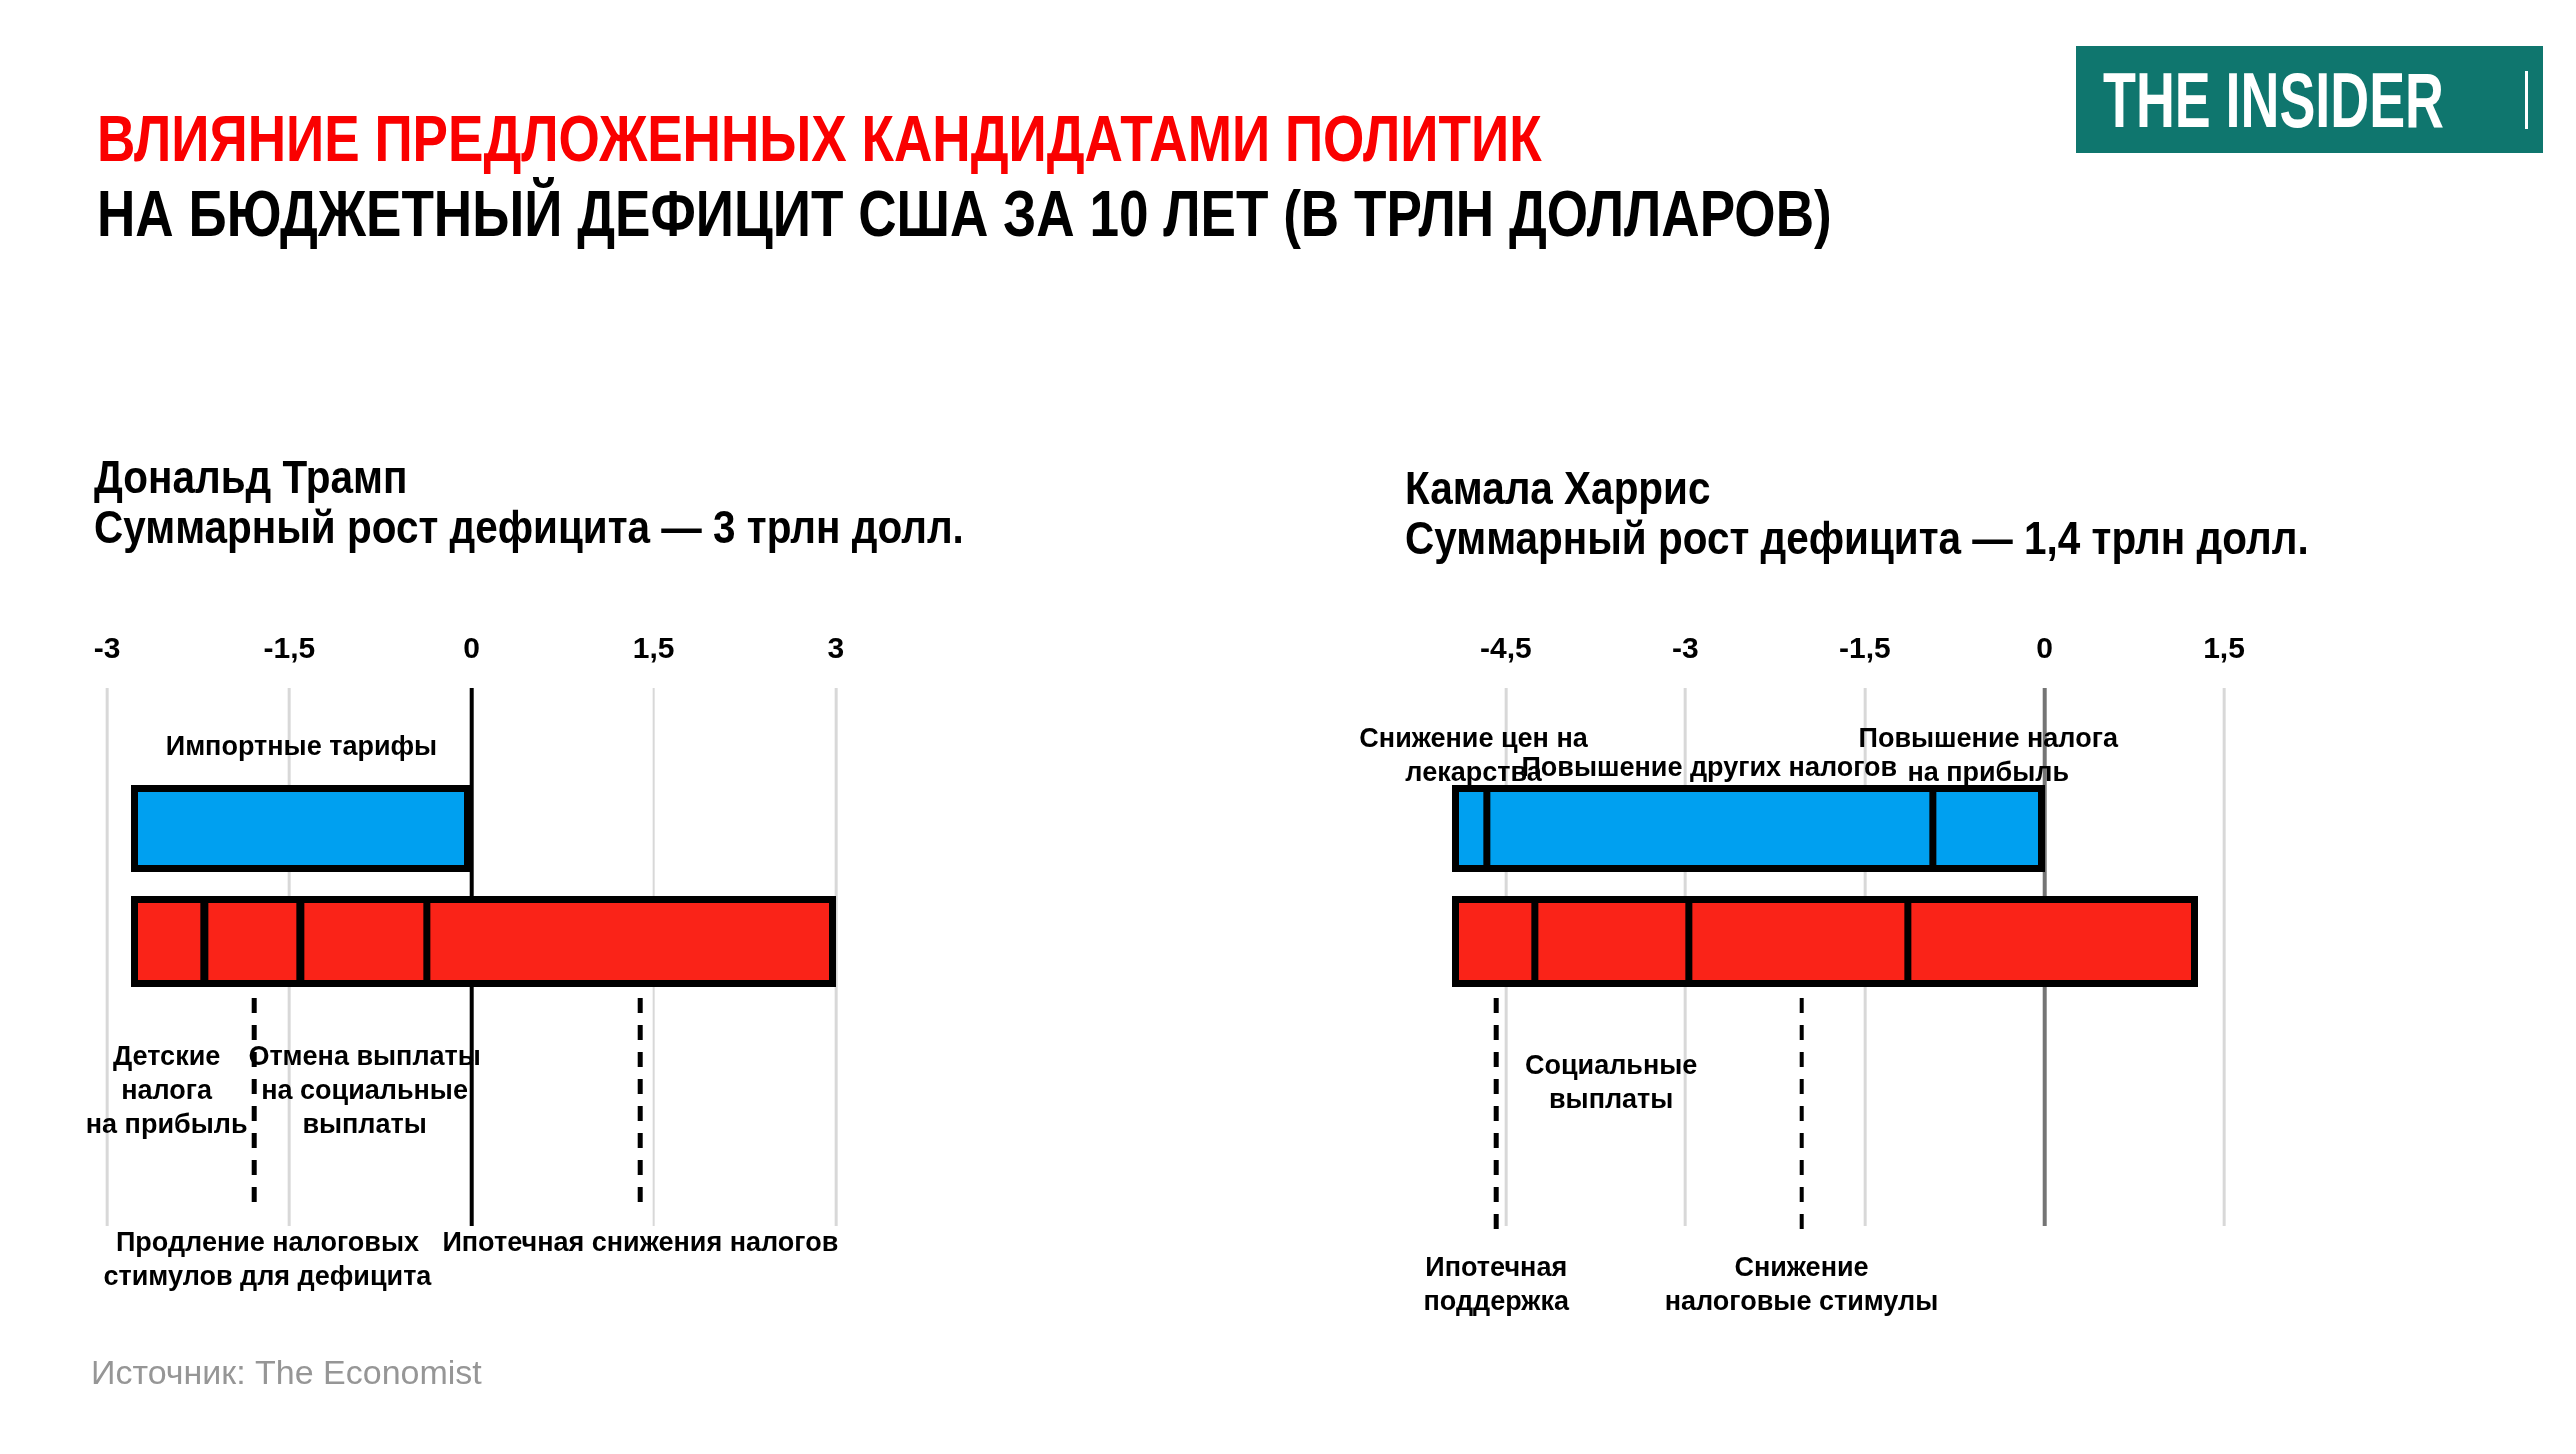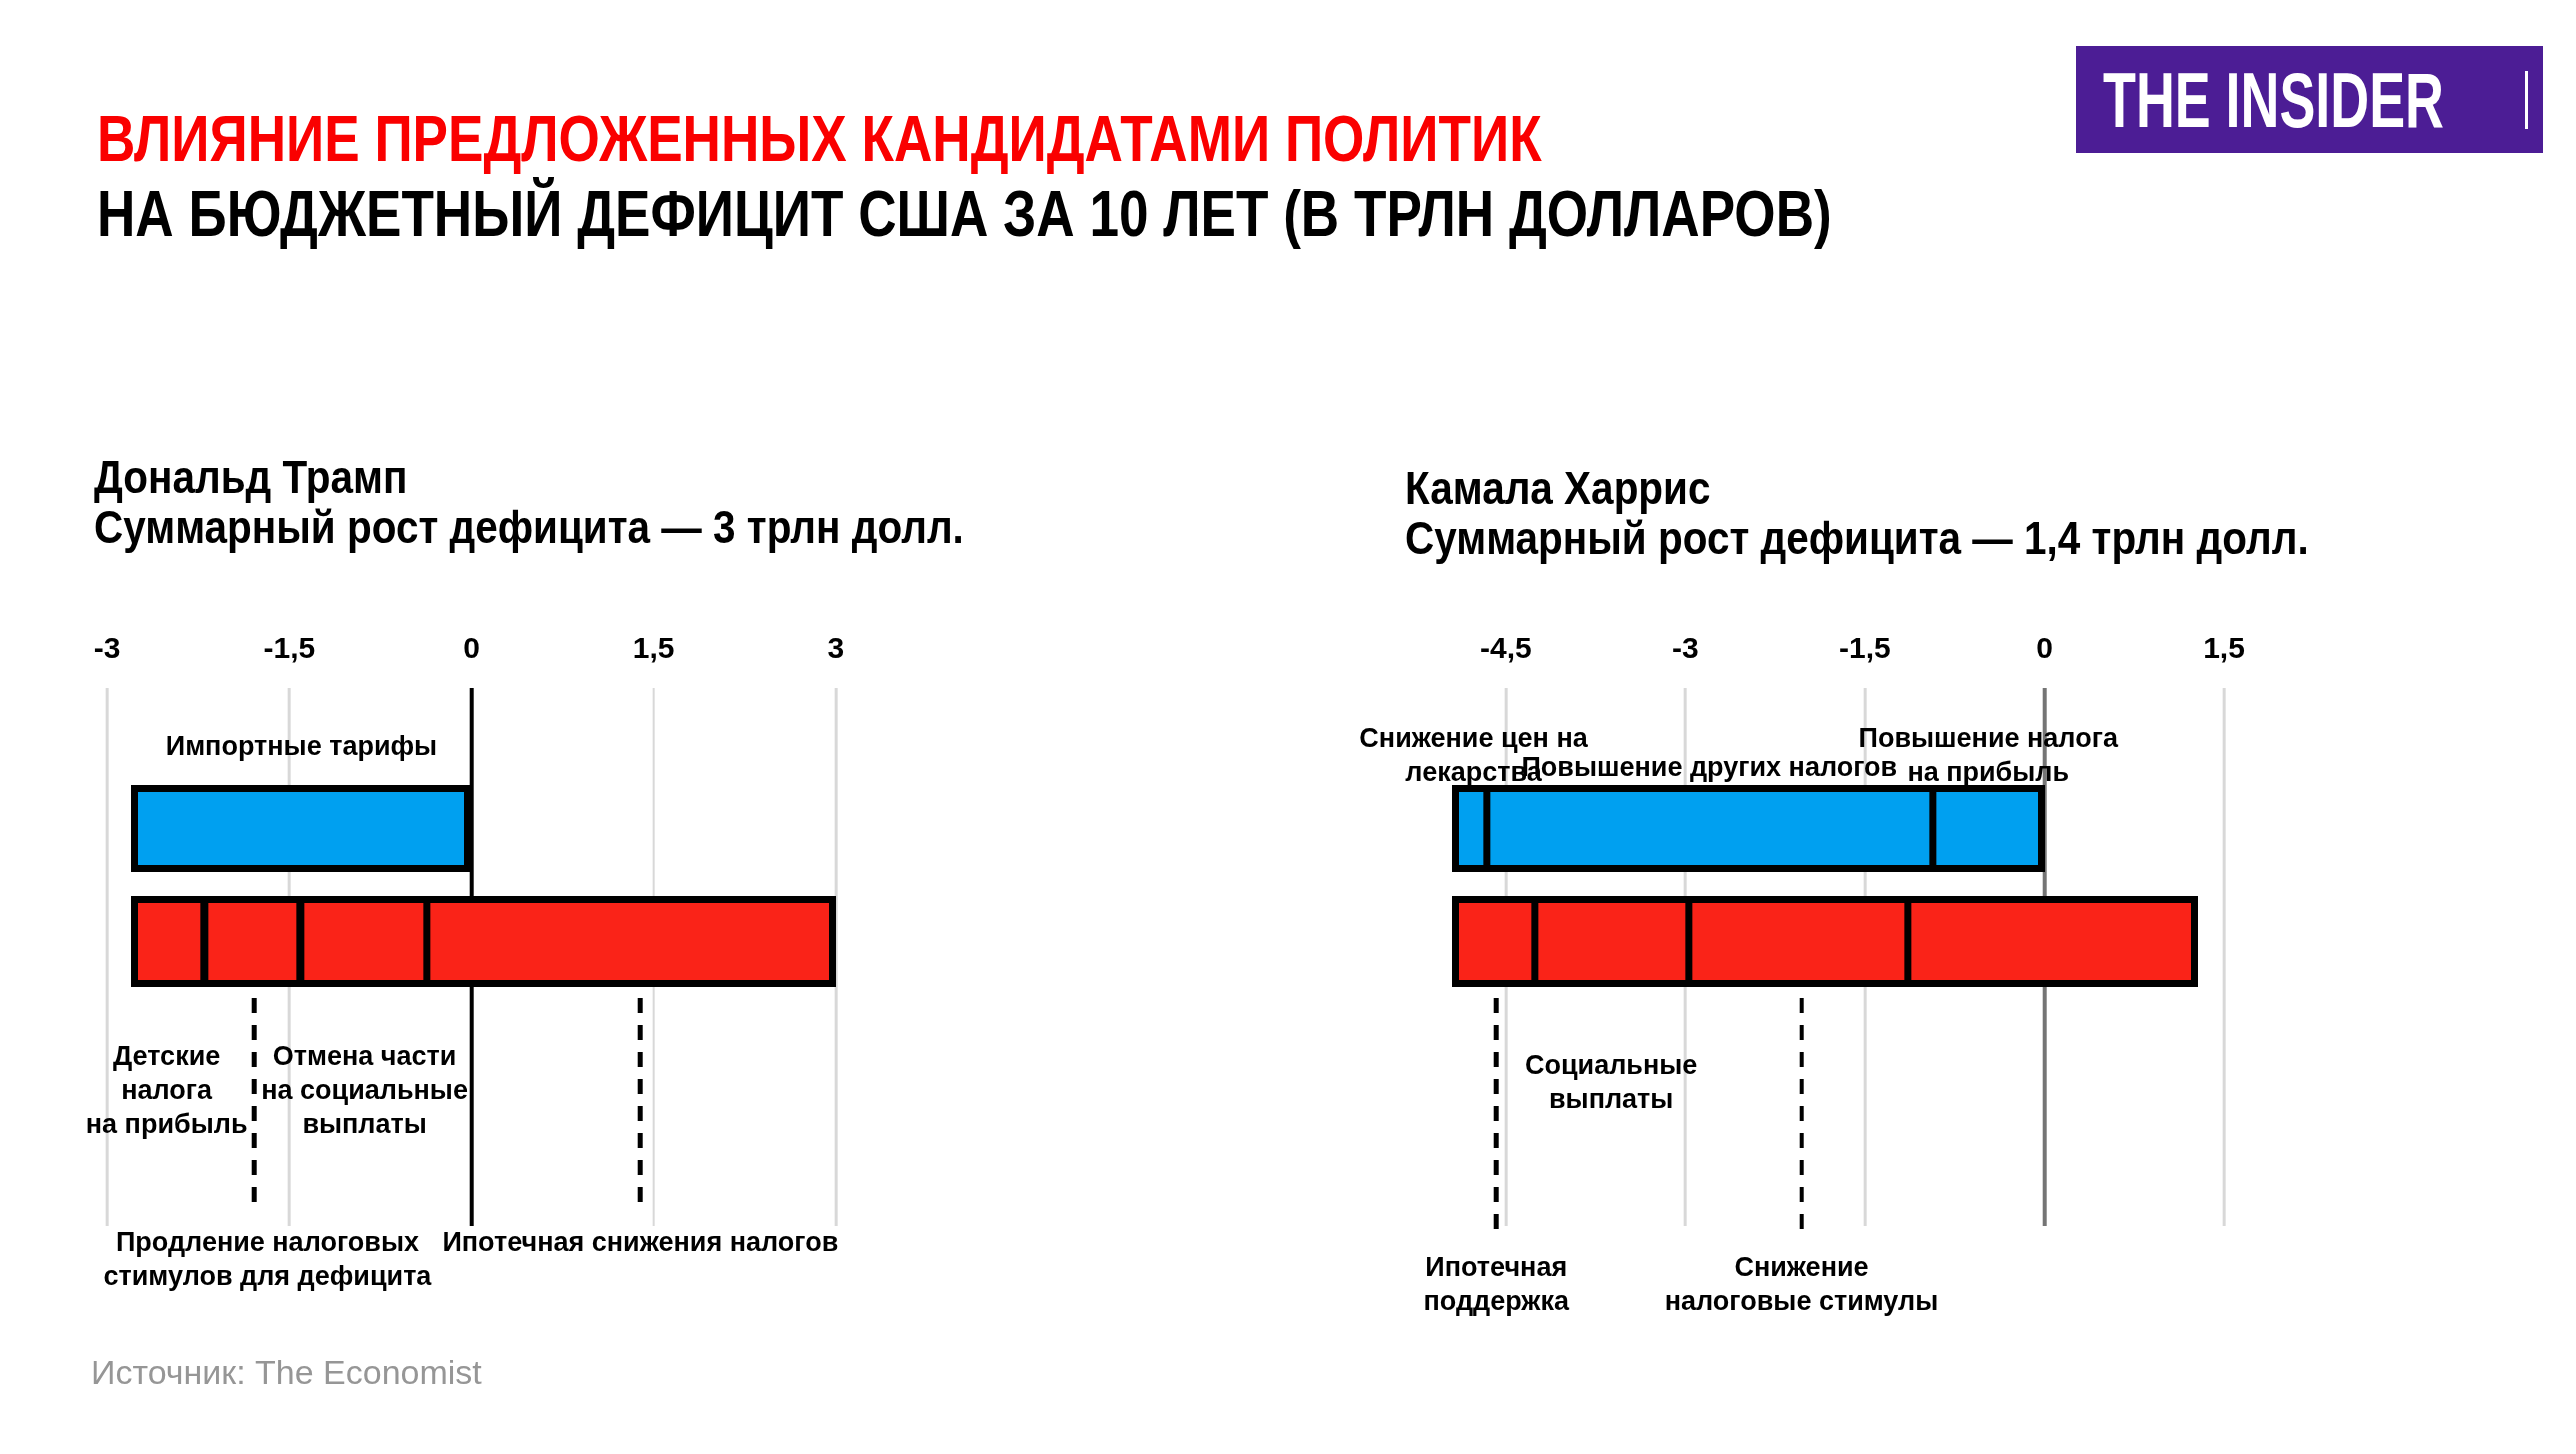--- a/index.html
+++ b/index.html
@@ -5,21 +5,21 @@
   html,body{margin:0;padding:0;background:#fff;}
   #canvas{position:relative;width:2576px;height:1455px;background:#ffffff;overflow:hidden;
           font-family:Liberation Sans, sans-serif;color:#000;padding-left:48px;}
 
   
   .title-line{position:absolute;left:97px;font-size:64px;font-weight:700;line-height:64px;
               white-space:nowrap;transform:scaleX(0.83);transform-origin:0 0;letter-spacing:0;}
   #title1{top:107px;}
   #title2{top:182px;}
 
-  .logo-box{position:absolute;left:2076px;top:46px;width:467px;height:107px;background:#4c1d95;}
+  .logo-box{position:absolute;left:2076px;top:46px;width:467px;height:107px;background:#0f766e;}
   .logo-text{position:absolute;left:27px;top:50%;transform:translateY(-50%) scaleX(0.69);
              transform-origin:0 50%;font-size:78px;font-weight:700;color:#fff;white-space:nowrap;}
   .logo-cursor{position:absolute;right:14.6px;top:24.6px;width:3.6px;height:58px;background:#fff;}
 
   
   .subtitle{position:absolute;font-size:46px;font-weight:700;line-height:50px;
             transform:scaleX(0.88);transform-origin:0 0;white-space:nowrap;}
   #subtitle-0{left:94px;top:452px;}
   #subtitle-1{left:1405px;top:463px;}
 
@@ -84,21 +84,21 @@
       <div class="connector" style="left: 72.4194%; top: 310px; height: 210px;"></div>
       <div class="bar-label" style="left: 27.4194%; top: 41px;">
         <div>Импортные тарифы</div>
       </div>
       <div class="bar-label" style="left: 9.51613%; top: 351px;">
         <div>Детские</div>
         <div>налога</div>
         <div>на прибыль</div>
       </div>
       <div class="bar-label" style="left: 35.8065%; top: 351px;">
-        <div>Отмена части</div>
+        <div>Отмена выплаты</div>
         <div>на социальные</div>
         <div>выплаты</div>
       </div>
       <div class="bar-label" style="left: 22.9032%; top: 537px;">
         <div>Продление налоговых</div>
         <div>стимулов для дефицита</div>
       </div>
       <div class="bar-label" style="left: 72.4194%; top: 537px;">
         <div>Ипотечная снижения налогов</div>
       </div>

